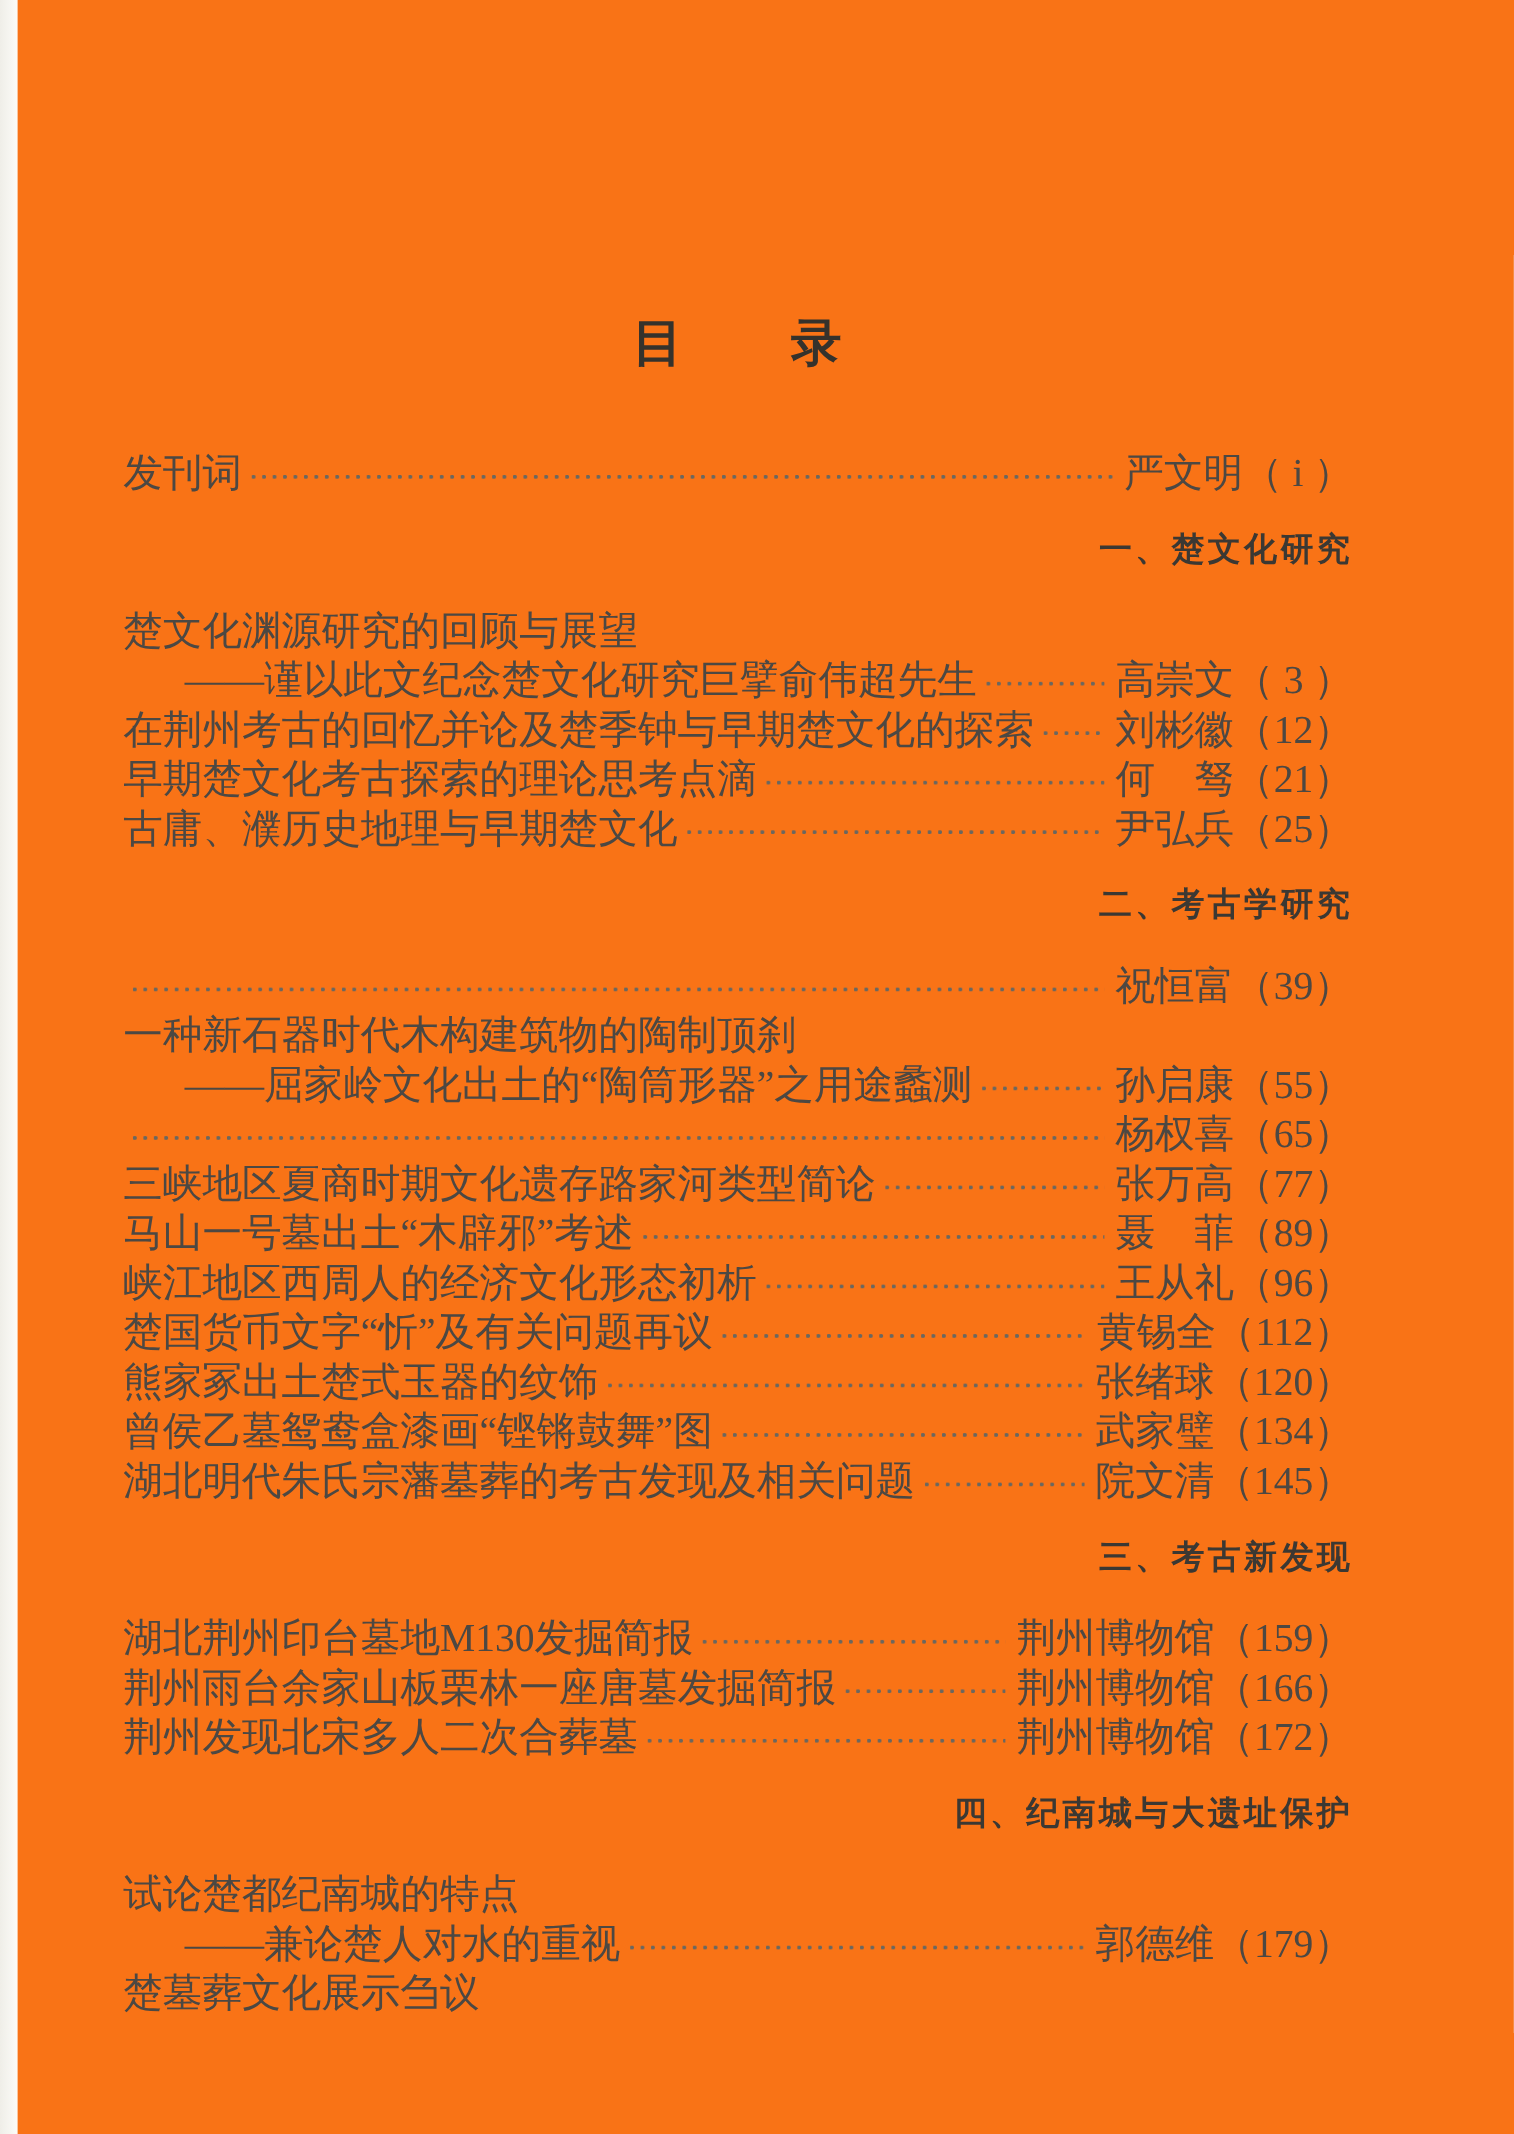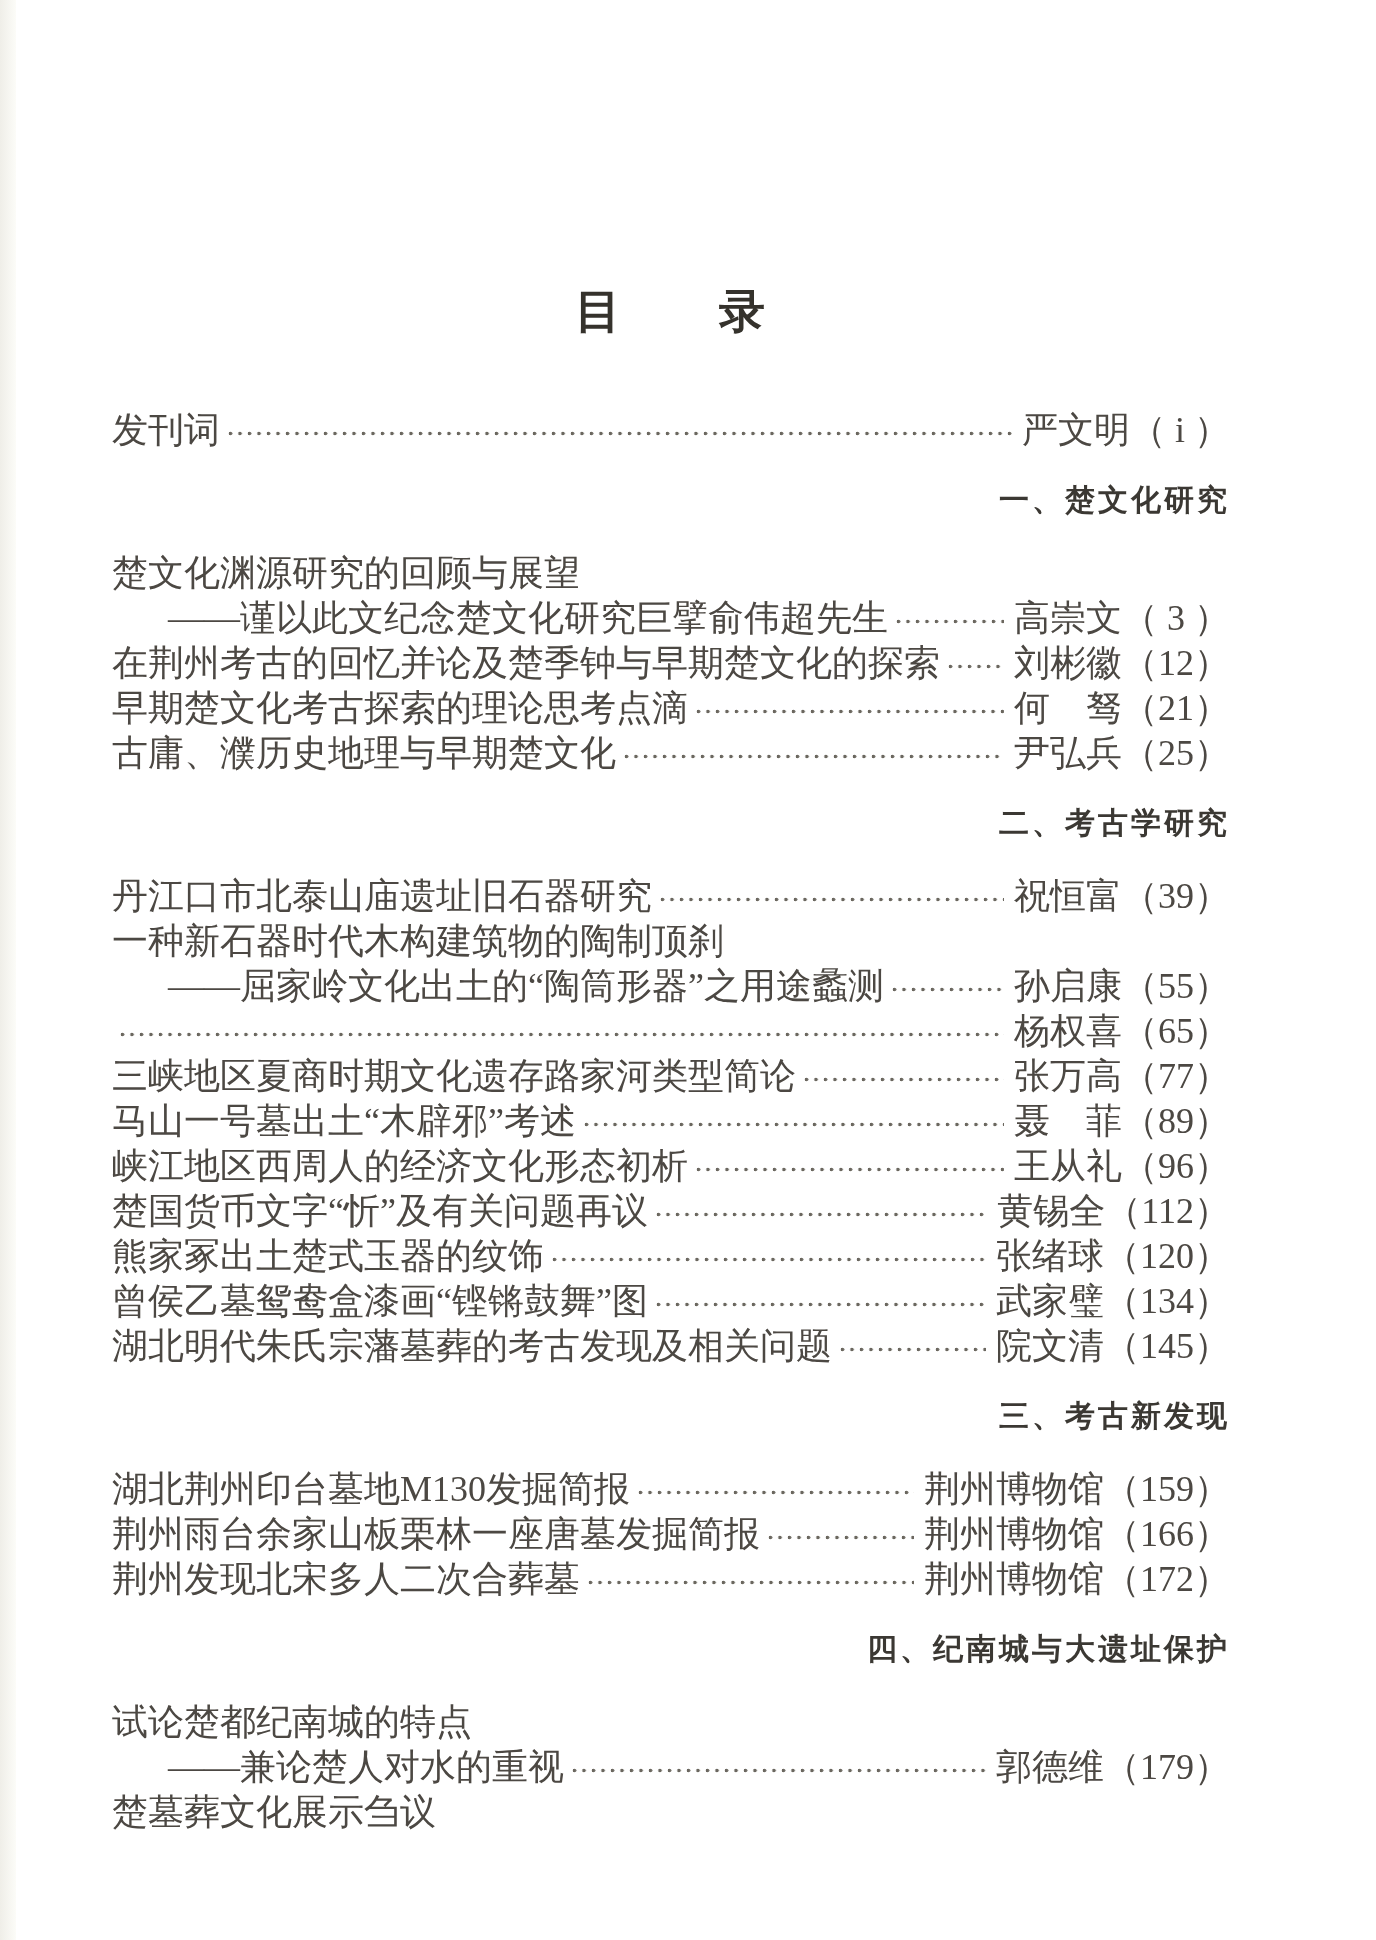--- a/index.html
+++ b/index.html
@@ -4,21 +4,21 @@
 <style>
   html,body { margin:0; padding:0; }
   body {
     background:#e8e6e0;
     font-family:"Liberation Serif","DejaVu Serif",serif;
   }
   .page {
     position:relative;
     width:1376px; height:1940px;
     margin:0 auto;
-    background:#ffffff;
+    background:#f97316;
     overflow:hidden;
   }
   .page::before{
     content:"";
     position:absolute; left:0; top:0; bottom:0; width:16px;
     background:linear-gradient(to right,#efeee8,#fcfcf8);
   }
   .content {
     position:absolute;
     left:112px; right:146px; top:0;
@@ -105,21 +105,20 @@
     </div>
     <div class="row">
       <span class="t">古庸、濮历史地理与早期楚文化</span>
       <span class="leader"></span>
       <span class="ap"><span>尹弘兵</span><span>（25）</span></span>
     </div>
 
     <h2 class="section-heading">二、考古学研究</h2>
 
     <div class="row">
-      <span class="t">丹江口市北泰山庙遗址旧石器研究</span>
       <span class="leader"></span>
       <span class="ap"><span>祝恒富</span><span>（39）</span></span>
     </div>
     <div class="row">
       <span class="t">一种新石器时代木构建筑物的陶制顶刹</span>
     </div>
     <div class="row indent">
       <span class="t">——屈家岭文化出土的“陶筒形器”之用途蠡测</span>
       <span class="leader"></span>
       <span class="ap"><span>孙启康</span><span>（55）</span></span>

